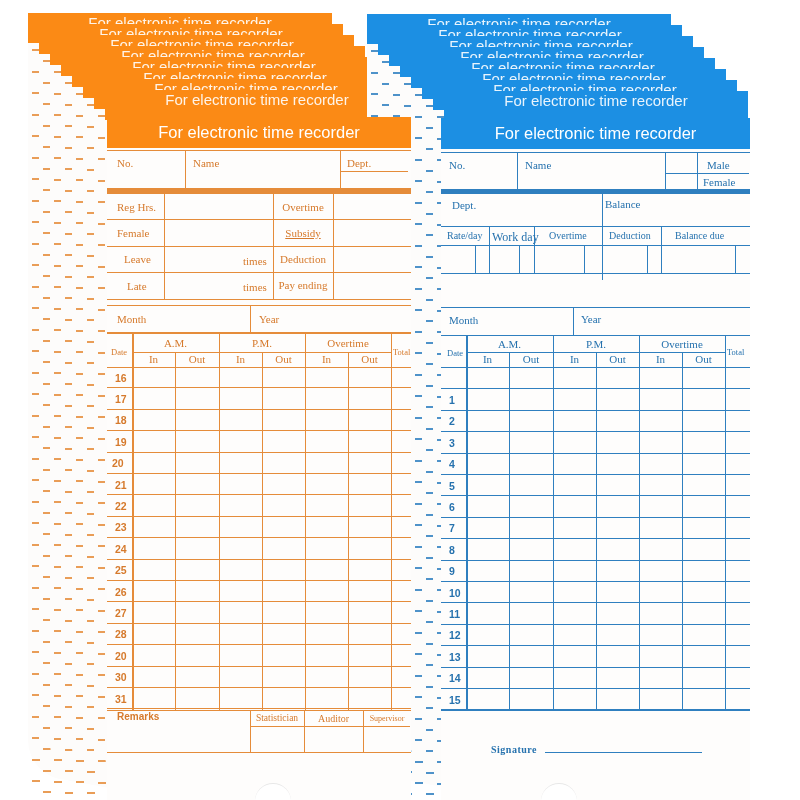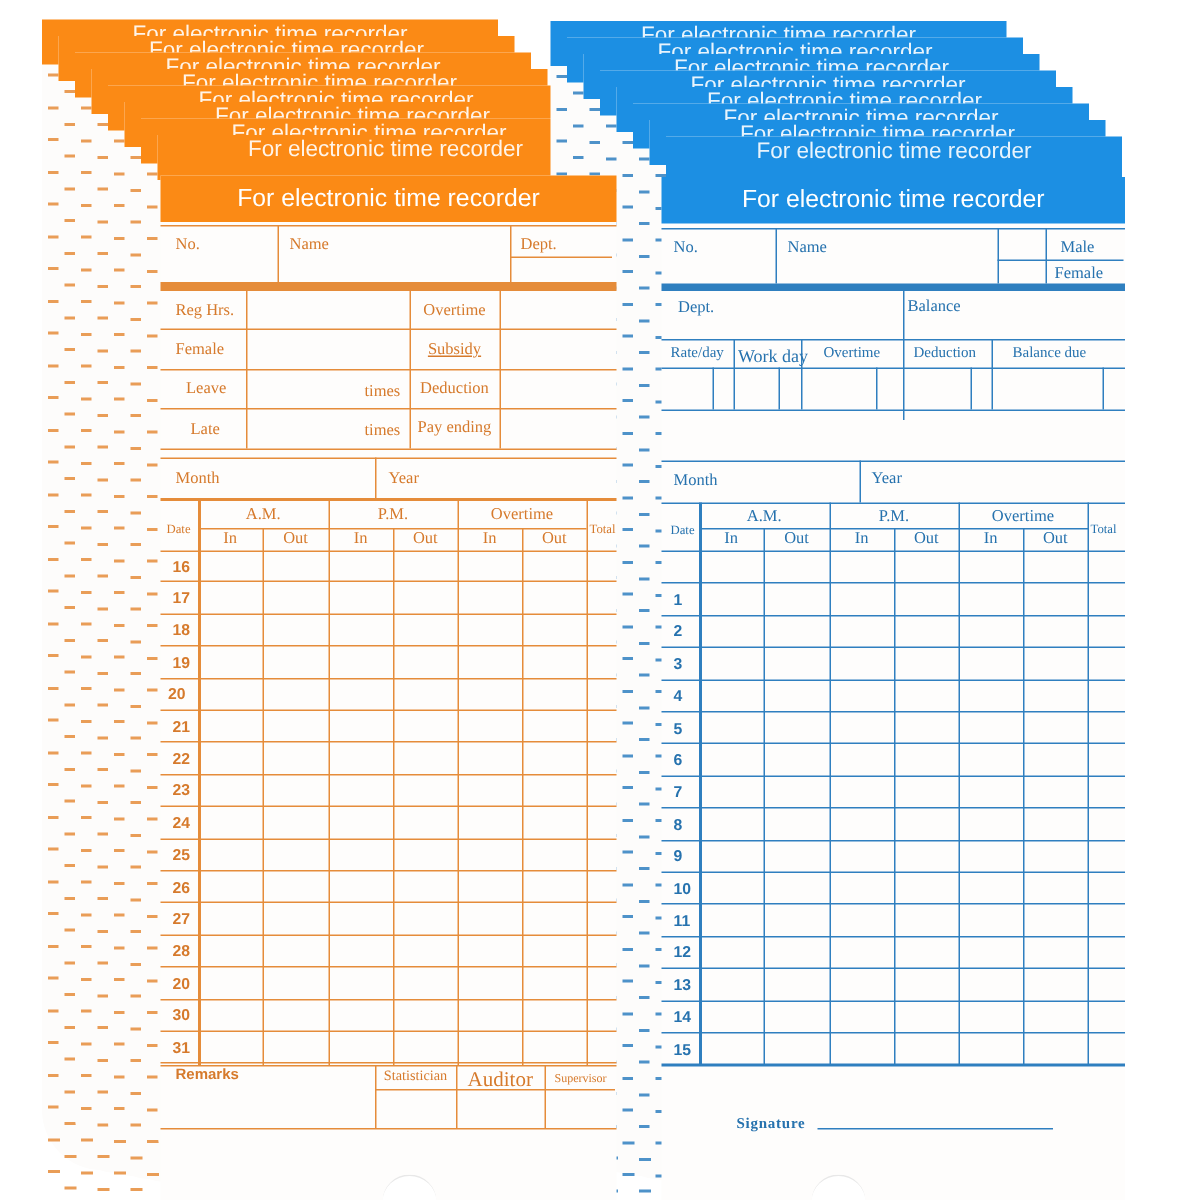--- a/index.html
+++ b/index.html
@@ -736,21 +736,21 @@
     </div>
 
   <div class="ln" style="left:0; right:0; top:593px; height:1px;"></div>
   <div class="ln" style="left:143px; top:593px; width:1px; height:42px;"></div>
   <div class="ln" style="left:197px; top:593px; width:1px; height:42px;"></div>
   <div class="ln" style="left:256px; top:593px; width:1px; height:42px;"></div>
   <div class="ln" style="left:143px; top:609px; width:160px; height:1px;"></div>
   <div class="ln" style="left:0; right:0; top:635px; height:1px;"></div>
   <span class="t" style="left:10px; top:594px; font-family:'Liberation Sans',sans-serif; font-weight:bold; font-size:10px;">Remarks</span>
   <span class="t tc" style="left:143px; width:54px; top:596px; font-size:9.5px;">Statistician</span>
-  <span class="t tc" style="left:197px; width:59px; top:596px; font-size:14px;">Auditor</span>
+  <span class="t tc" style="left:197px; width:59px; top:596px; font-size:10px;">Auditor</span>
   <span class="t tc" style="left:256px; width:48px; top:597px; font-size:8px;">Supervisor</span>
   <div class="notch" style="left:148px;"></div>
 </div>
 
 <div class="card blue" style="left:441px; top:118px; width:309px; height:682px;">
   <div class="card-head" style="background:#1c8fe3;">For electronic time recorder</div>
 
   <div class="ln" style="left:0; right:0; top:34px; height:1px;"></div>
   <div class="ln" style="left:76px; top:34px; width:1px; height:37px;"></div>
   <div class="ln" style="left:224px; top:34px; width:1px; height:37px;"></div>

